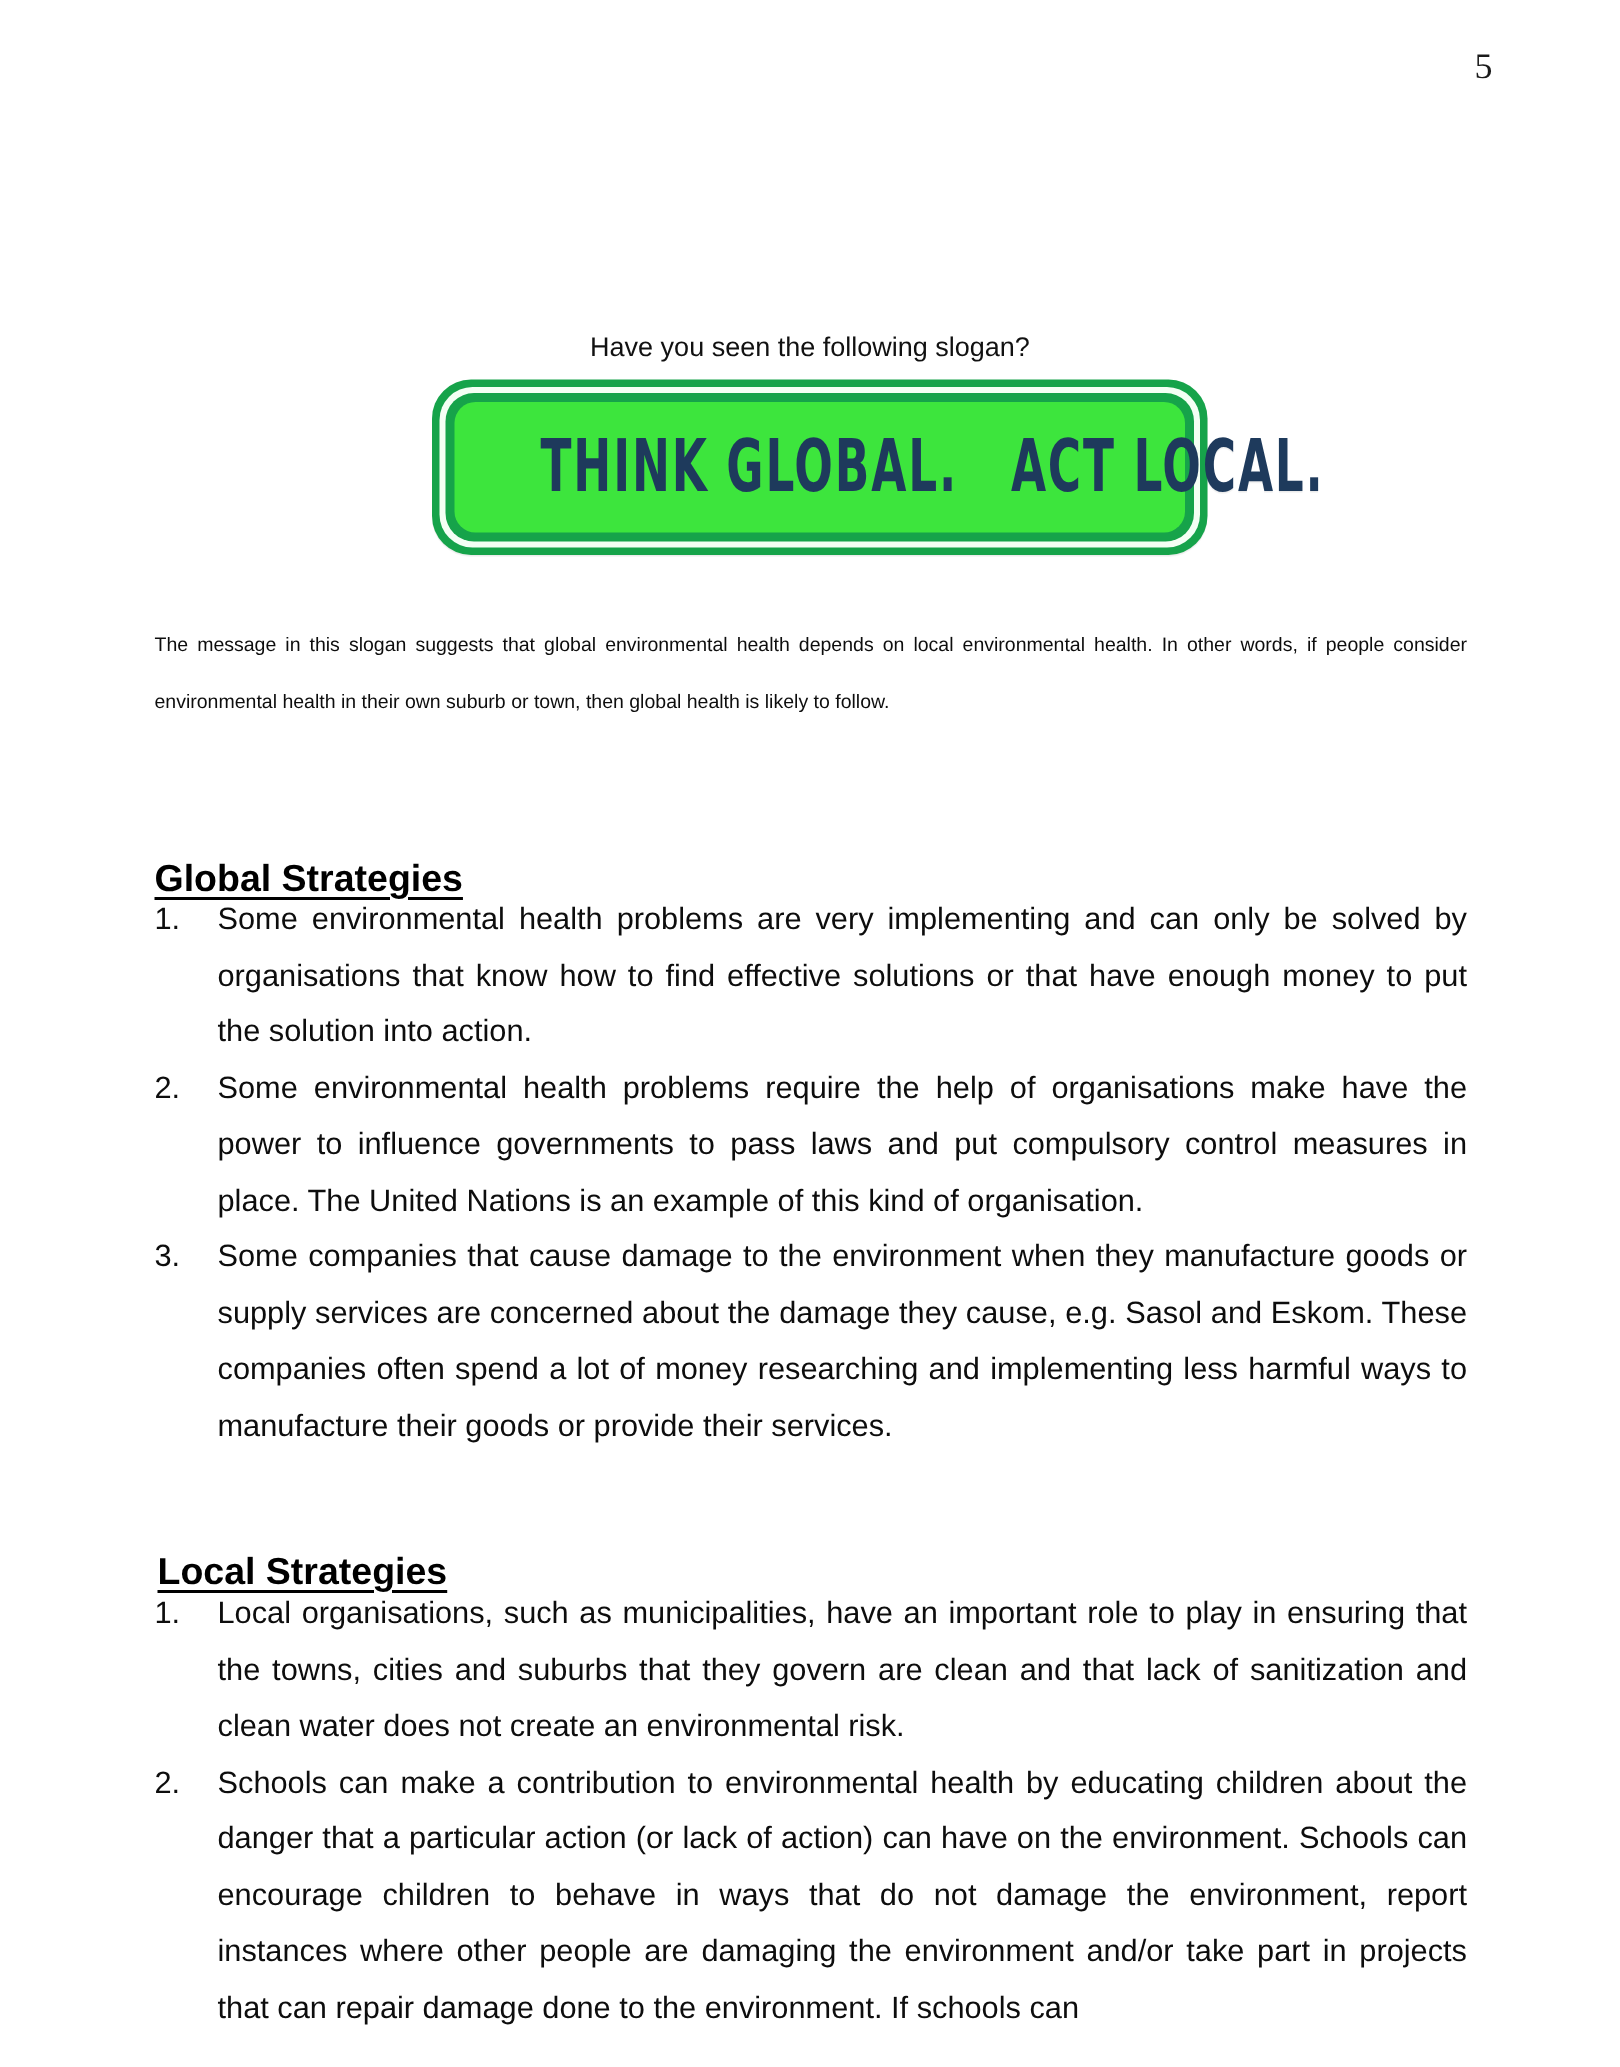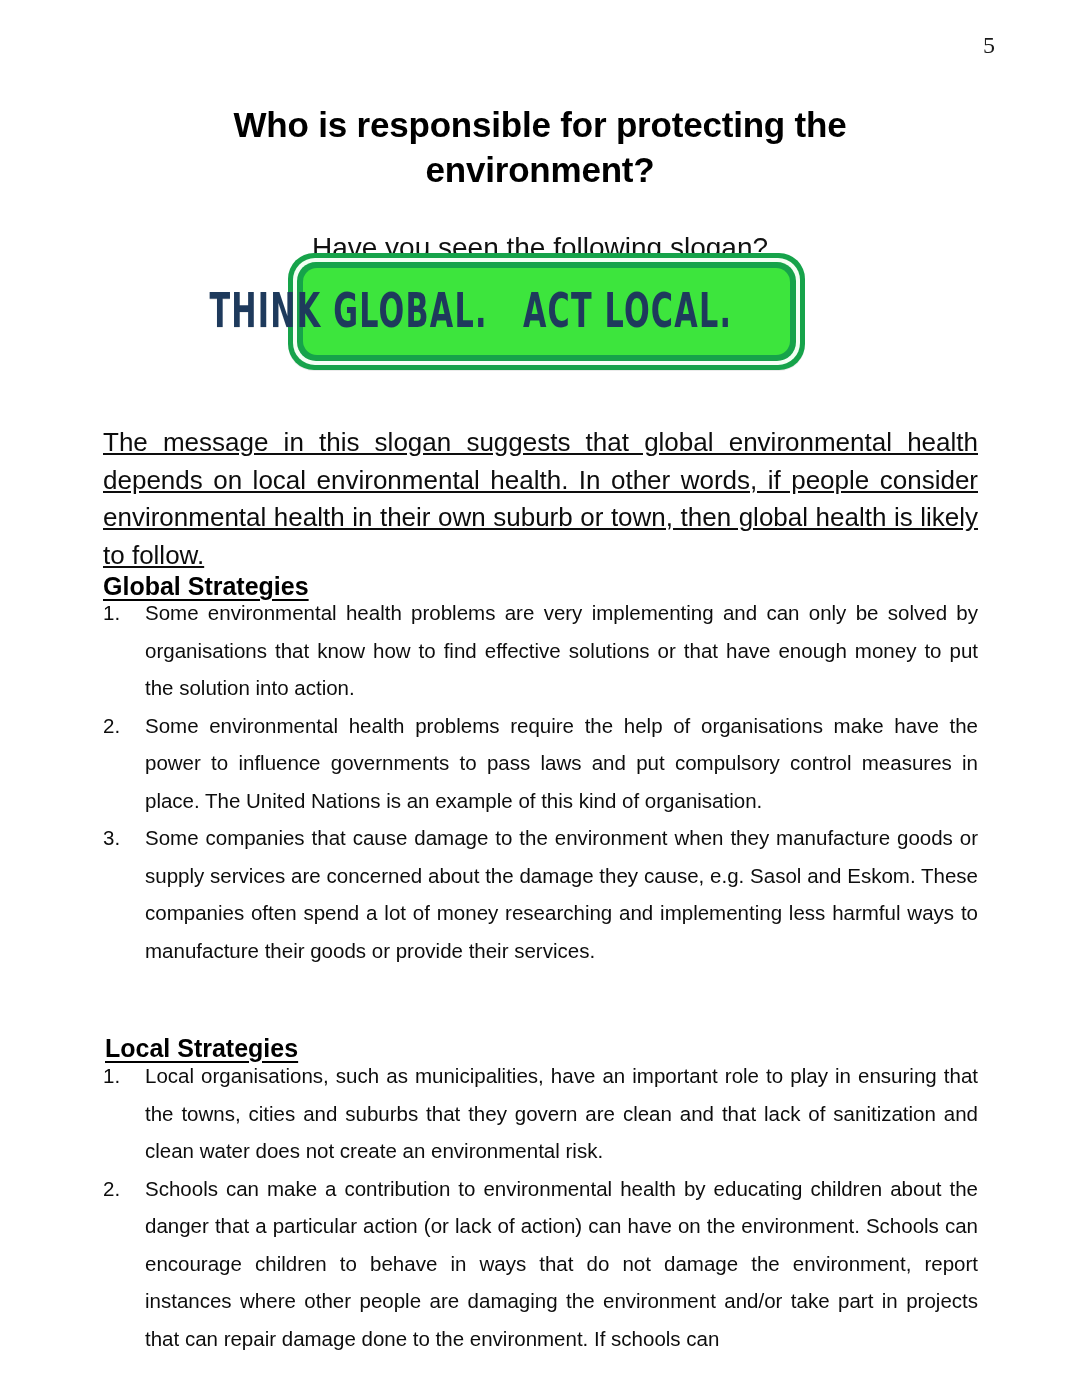--- a/index.html
+++ b/index.html
@@ -50,21 +50,21 @@
     color: #000;
   }
 
   
   .subtitle {
     position: absolute;
     top: 203px;
     left: 103px;
     width: 874px;
     text-align: center;
-    font-size: 28px;
+    font-size: 18px;
     line-height: 1.2;
     color: #111;
   }
 
   
   .slogan-badge {
     position: absolute;
     left: 288px;
     top: 253px;
     width: 517px;
@@ -92,21 +92,21 @@
     padding: 6px;
   }
   .slogan-fill {
     width: 100%;
     height: 100%;
     box-sizing: border-box;
     border-radius: 14px;
     background: #3de53d;
     display: flex;
     align-items: center;
-    justify-content: flex-end;
+    justify-content: flex-start;
   }
   .slogan-text {
     font-family: "DejaVu Sans Condensed", "Liberation Sans Narrow", "Liberation Sans", sans-serif;
     font-weight: bold;
     font-size: 41px;
     line-height: 1;
     letter-spacing: 1.5px;
     color: #1e3a5c;
     transform: scaleX(0.82) scaleY(1.18);
     transform-origin: center center;
@@ -114,26 +114,25 @@
     font-variant: small-caps;
     text-transform: none;
   }
 
   
   .intro-para {
     position: absolute;
     top: 398px;
     left: 103px;
     width: 875px;
-    font-size: 26px;
+    font-size: 13px;
     line-height: 37.5px;
     text-align: justify;
     text-justify: inter-word;
     color: #0d0d0d;
-    text-decoration: underline;
   }
 
   .section-heading {
     position: absolute;
     font-family: "Liberation Sans", sans-serif;
     font-weight: bold;
     font-size: 25px;
     line-height: 1.1;
     color: #000;
     text-decoration: underline;
@@ -183,21 +182,20 @@
     text-align-last: left;
   }
 </style>
 </head>
 <body>
 
 <div class="page">
 
   <div class="page-number">5</div>
 
-  <h1 class="doc-title">Who is responsible for protecting the environment?</h1>
 
   <p class="subtitle">Have you seen the following slogan?</p>
 
   <div class="slogan-badge">
     <div class="slogan-ring">
       <div class="slogan-inner-border">
         <div class="slogan-fill">
           <span class="slogan-text">THINK GLOBAL.   ACT LOCAL.</span>
         </div>
       </div>

